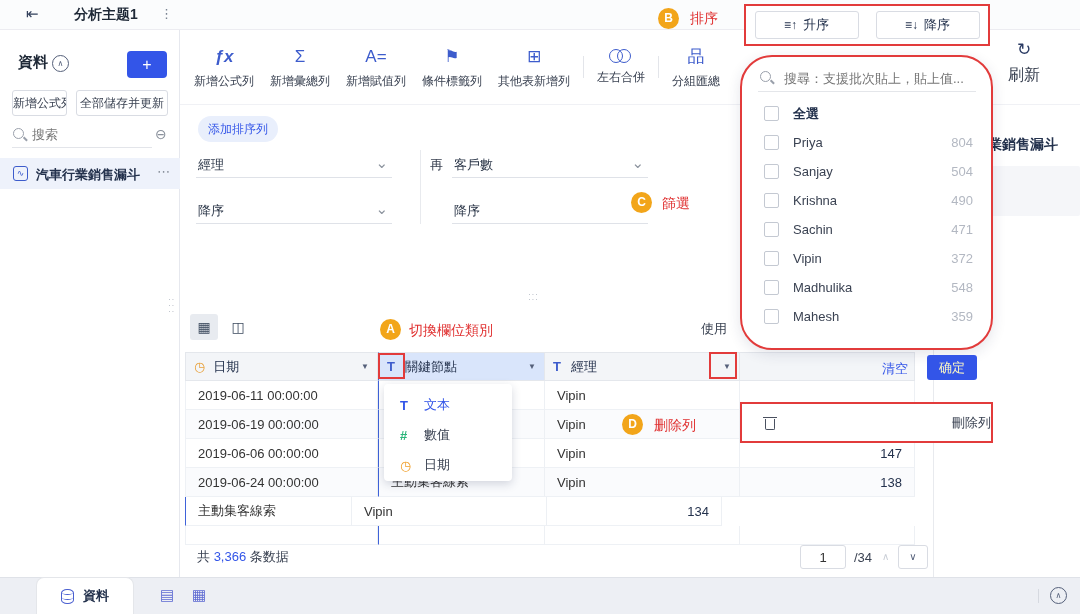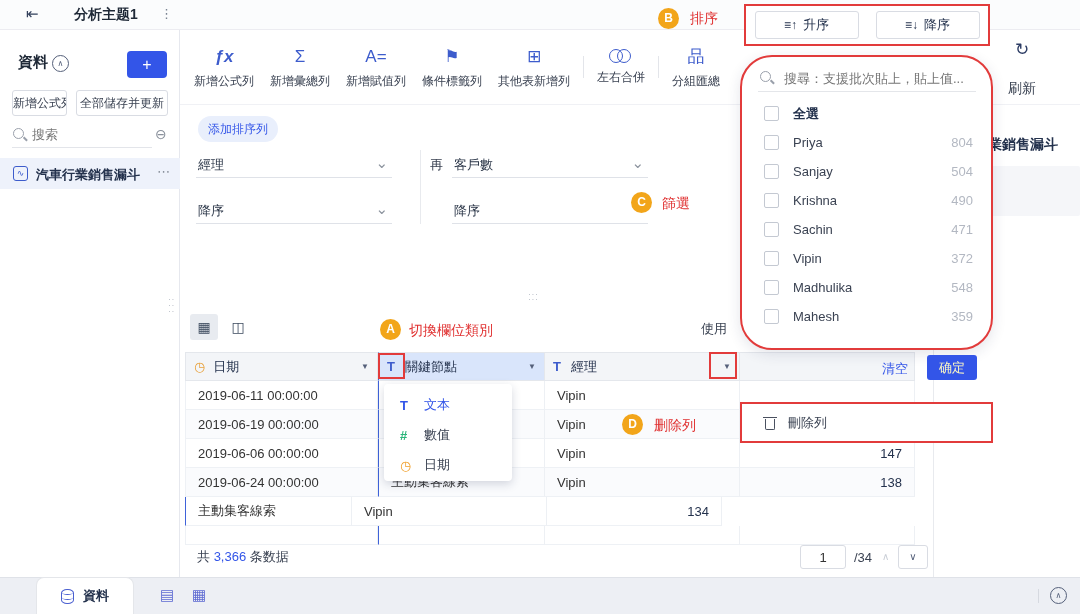--- a/index.html
+++ b/index.html
@@ -42,21 +42,21 @@
   .venn{display:inline-block;position:relative;width:24px;height:16px;}
   .venn i{position:absolute;top:0;width:14px;height:14px;border:1.6px solid #3d5ccc;border-radius:50%;}
   .venn i:first-child{left:0;}.venn i:last-child{left:8px;}
   .vennv{display:inline-block;position:relative;width:16px;height:22px;}
   .vennv i{position:absolute;left:0;width:14px;height:14px;border:1.6px solid #3d5ccc;border-radius:50%;}
   .vennv i:first-child{top:0;}.vennv i:last-child{top:7px;}
   .rt-tool{top:38px;display:flex;flex-direction:column;align-items:center;cursor:pointer;}
   .rt-refresh{left:1008px;}
   .rt-save{left:1107px;align-items:flex-end;}
   .rt-ic{height:22px;display:flex;align-items:center;color:#2c3c64;font-size:17px;}
-  .rt-label{font-size:14px;color:#3a4252;margin-top:20px;white-space:nowrap;}
+  .rt-label{font-size:16px;color:#3a4252;margin-top:5px;white-space:nowrap;}
   .floppy{width:15px;height:15px;border:1.6px solid #2c3c64;border-radius:2px;position:relative;display:inline-block;}
   .floppy::before{content:"";position:absolute;top:-1px;left:3px;width:6px;height:5px;border:1.6px solid #2c3c64;border-top:none;}
   
   .add-sort{left:198px;top:116px;width:80px;height:26px;background:#e9effc;color:#3355e8;font-size:12px;border:none;border-radius:13px;cursor:pointer;}
   .sel{height:28px;border-bottom:1px solid #dfe2e8;font-size:13px;color:#2b3648;cursor:pointer;}
   .sel .chev{position:absolute;right:4px;top:4px;color:#8a919c;font-size:15px;}
   .sel .val{position:absolute;left:2px;top:6px;}
   .sel1{left:196px;top:150px;width:196px;}
   .sel2{left:196px;top:196px;width:196px;}
   .sel3{left:452px;top:150px;width:196px;}
@@ -124,21 +124,21 @@
   .fp-search{position:absolute;left:42px;top:9px;width:195px;height:24px;border:none;outline:none;font-size:13px;color:#333;background:transparent;}
   .fp-line{position:absolute;left:16px;top:34px;width:218px;height:1px;background:#e4e6ea;}
   .fp-list{position:absolute;left:0;top:42px;width:253px;}
   .fp-item{display:flex;align-items:center;height:29px;padding:0 22px 0 22px;cursor:pointer;}
   .cbx{width:15px;height:15px;border:1.4px solid #c4c9d2;border-radius:2px;background:#fff;margin-right:14px;flex:none;}
   .fp-label{color:#3a4252;font-size:13px;}
   .fp-all{color:#24324d;font-weight:bold;}
   .fp-count{margin-left:auto;color:#b3b8c2;font-size:13px;}
   .fp-clear{position:absolute;left:140px;top:303px;color:#3355e8;font-size:13px;background:none;border:none;cursor:pointer;}
   .fp-ok{position:absolute;left:185px;top:298px;width:50px;height:25px;background:#3355e8;color:#fef9c3;font-size:13px;border:none;border-radius:3px;cursor:pointer;}
-  .del-pop{left:740px;top:402px;width:253px;height:41px;background:#fff;display:flex;align-items:center;padding-left:22px;gap:12px;z-index:21;cursor:pointer;}
+  .del-pop{left:740px;top:402px;width:253px;height:41px;background:#fff;display:flex;align-items:center;padding-left:22px;gap:12px;z-index:21;cursor:pointer;justify-content:space-between;}
   .trash{width:12px;height:14px;position:relative;display:inline-block;}
   .trash::before{content:"";position:absolute;top:3px;left:1px;right:1px;bottom:0;border:1.4px solid #4a5160;border-top:none;border-radius:0 0 2px 2px;}
   .trash::after{content:"";position:absolute;top:1px;left:-1px;right:-1px;height:1.4px;background:#4a5160;}
   .del-label{color:#3a4252;font-size:13px;}
   .box-ticon{left:378px;top:353px;width:27px;height:26px;}
   .box-caret{left:709px;top:352px;width:28px;height:27px;}
   
   .badge{width:21px;height:21px;border-radius:50%;background:#f2a51a;color:#fff;font-size:12px;font-weight:bold;text-align:center;line-height:21px;z-index:25;}
   .ann-label{color:#e03131;font-size:14px;z-index:25;white-space:nowrap;}
   .badge-a{left:380px;top:319px;}.lbl-a{left:409px;top:322px;}

